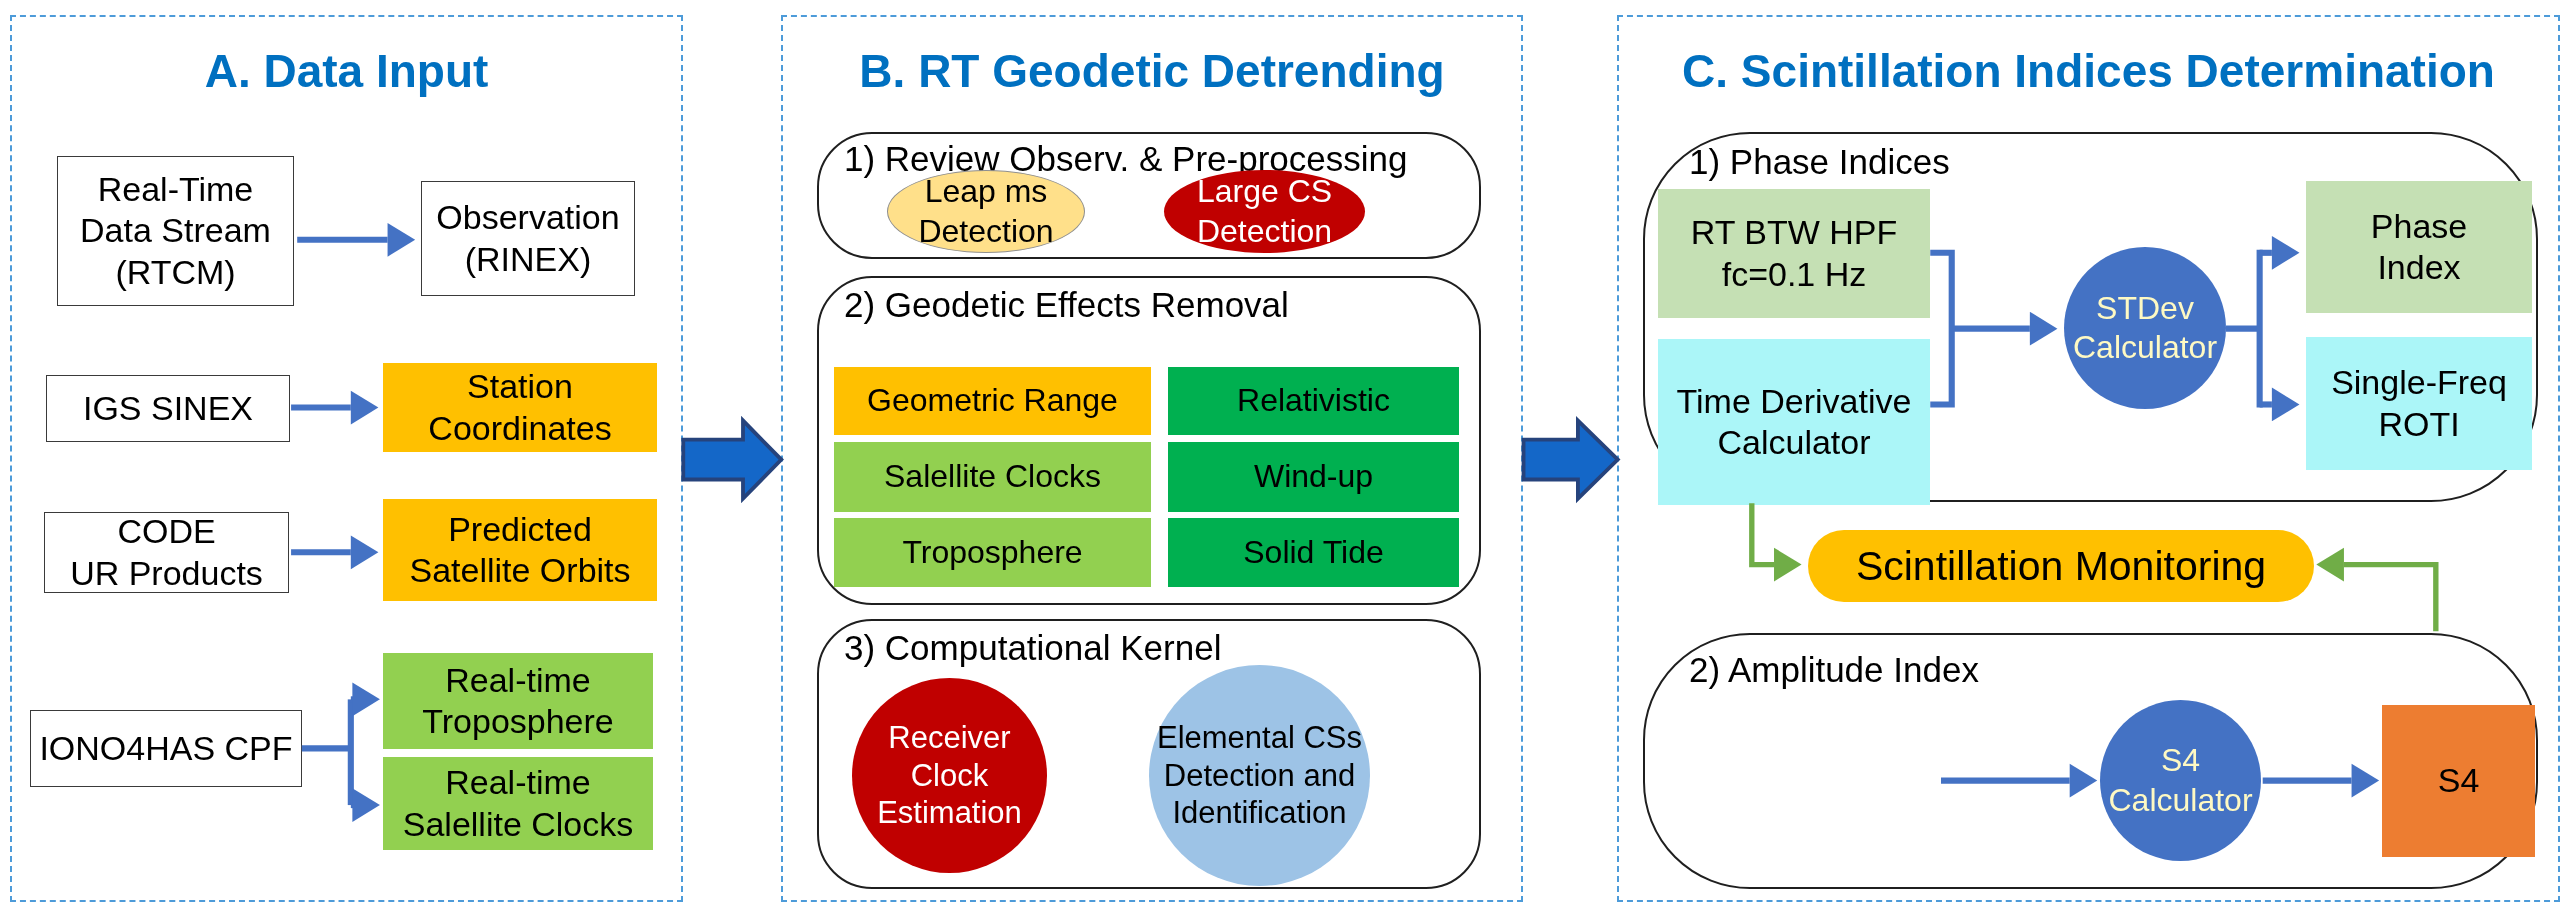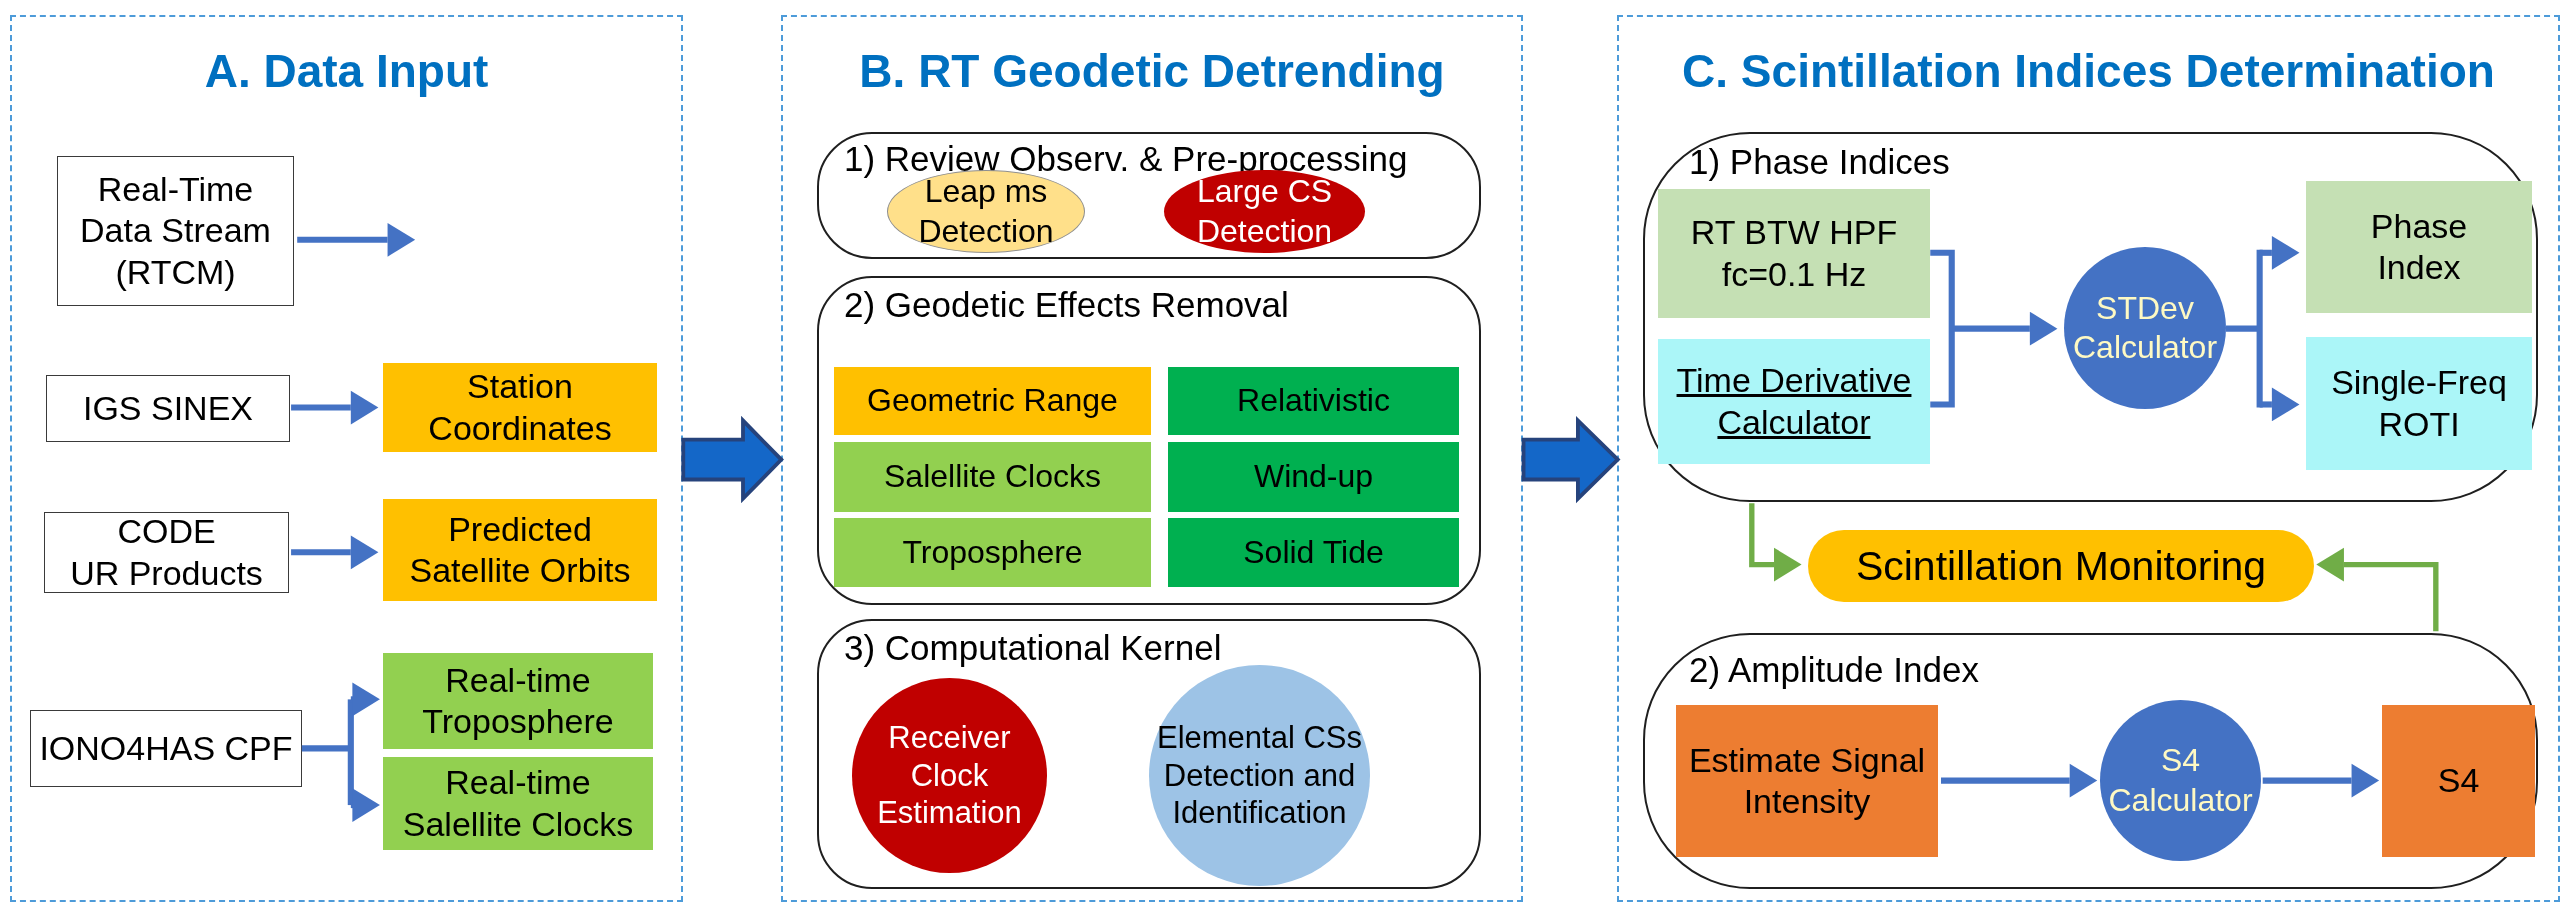--- a/index.html
+++ b/index.html
@@ -38,20 +38,22 @@
   <div class="panel" style="left:781px;top:14.6px;width:742px;height:887px;"></div>
   <div class="panel" style="left:1617px;top:14.6px;width:943px;height:887px;"></div>
 
   <div class="ptitle" style="left:10px;top:44px;width:673px;">A. Data Input</div>
   <div class="ptitle" style="left:781px;top:44px;width:742px;">B. RT Geodetic Detrending</div>
   <div class="ptitle" style="left:1617px;top:44px;width:943px;">C. Scintillation Indices Determination</div>
 
   <div class="node bordered" style="left:57px;top:156px;width:237px;height:150px;">Real-Time
 Data Stream
 (RTCM)</div>
+  <div class="node bordered" style="left:421px;top:181px;width:214px;height:115px;">Observation
+(RINEX)</div>
   <div class="node bordered" style="left:46px;top:375px;width:244px;height:67px;">IGS SINEX</div>
   <div class="node gold" style="left:383px;top:363px;width:274px;height:89px;">Station
 Coordinates</div>
   <div class="node gold" style="left:383px;top:499px;width:274px;height:102px;">Predicted
 Satellite Orbits</div>
   <div class="node bordered" style="left:44px;top:512px;width:245px;height:81px;">CODE
 UR Products</div>
   <div class="node bordered" style="left:30px;top:710px;width:272px;height:77px;">IONO4HAS CPF</div>
   <div class="node ltgreen" style="left:383px;top:653px;width:270px;height:96px;">Real-time
 Troposphere</div>
@@ -79,35 +81,33 @@
   <div class="node redfill ellipse circtxt" style="left:852px;top:678px;width:195px;height:195px;">Receiver Clock
 Estimation</div>
   <div class="node ltblue ellipse circtxt" style="left:1149px;top:665px;width:221px;height:221px;">Elemental CSs
 Detection and
 Identification</div>
 
   <div class="rrect bigr" style="left:1643px;top:132px;width:895px;height:370px;"></div>
   <div class="slabel" style="left:1689px;top:142px;">1) Phase Indices</div>
   <div class="node sage" style="left:1658px;top:189px;width:272px;height:129px;">RT BTW HPF
 fc=0.1 Hz</div>
-  <div class="node cyan" style="left:1658px;top:339px;width:272px;height:125px;text-decoration:underline;">Time Derivative
+  <div class="node cyan" style="left:1658px;top:339px;width:272px;height:166px;">Time Derivative
 Calculator</div>
   <div class="node bluefill ellipse circtxt" style="left:2064px;top:247px;width:162px;height:162px;font-size:32px;">STDev
 Calculator</div>
   <div class="node sage" style="left:2306px;top:181px;width:226px;height:132px;">Phase
 Index</div>
   <div class="node cyan" style="left:2306px;top:337px;width:226px;height:133px;">Single-Freq
 ROTI</div>
 
   <div class="node gold pill" style="left:1808px;top:530px;width:506px;height:72px;">Scintillation Monitoring</div>
 
   <div class="rrect bigr" style="left:1643px;top:633px;width:895px;height:256px;"></div>
   <div class="slabel" style="left:1689px;top:650px;">2) Amplitude Index</div>
-  <div class="node orange" style="left:1676px;top:705px;width:262px;height:152px;">Estimate Signal
-Intensity</div>
   <div class="node bluefill ellipse circtxt" style="left:2100px;top:700px;width:161px;height:161px;font-size:32px;">S4
 Calculator</div>
   <div class="node orange" style="left:2382px;top:705px;width:153px;height:152px;">S4</div>
 
   <svg class="overlay" width="2576" height="920" viewBox="0 0 3363 1201">
     <g stroke="#4472C4" stroke-width="8" fill="none">
       <line x1="388" y1="313" x2="506" y2="313"></line>
       <line x1="380" y1="532" x2="458" y2="532"></line>
       <line x1="380" y1="721" x2="458" y2="721"></line>
       <line x1="394" y1="977" x2="458" y2="977"></line>

